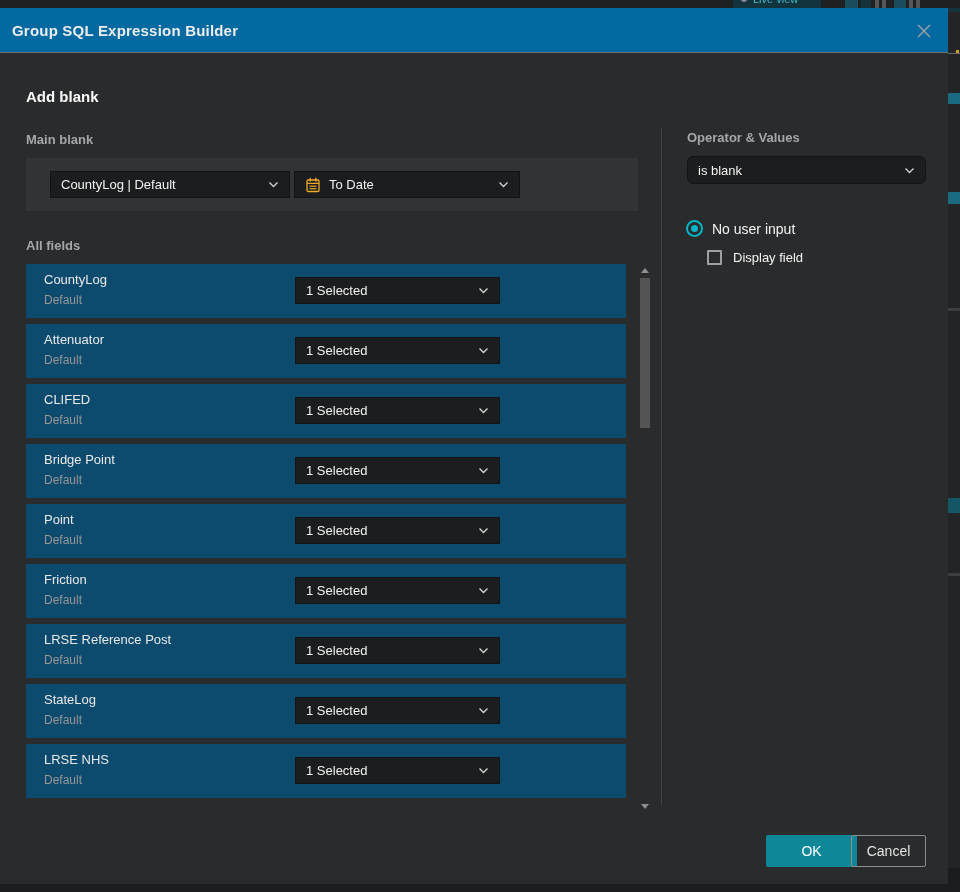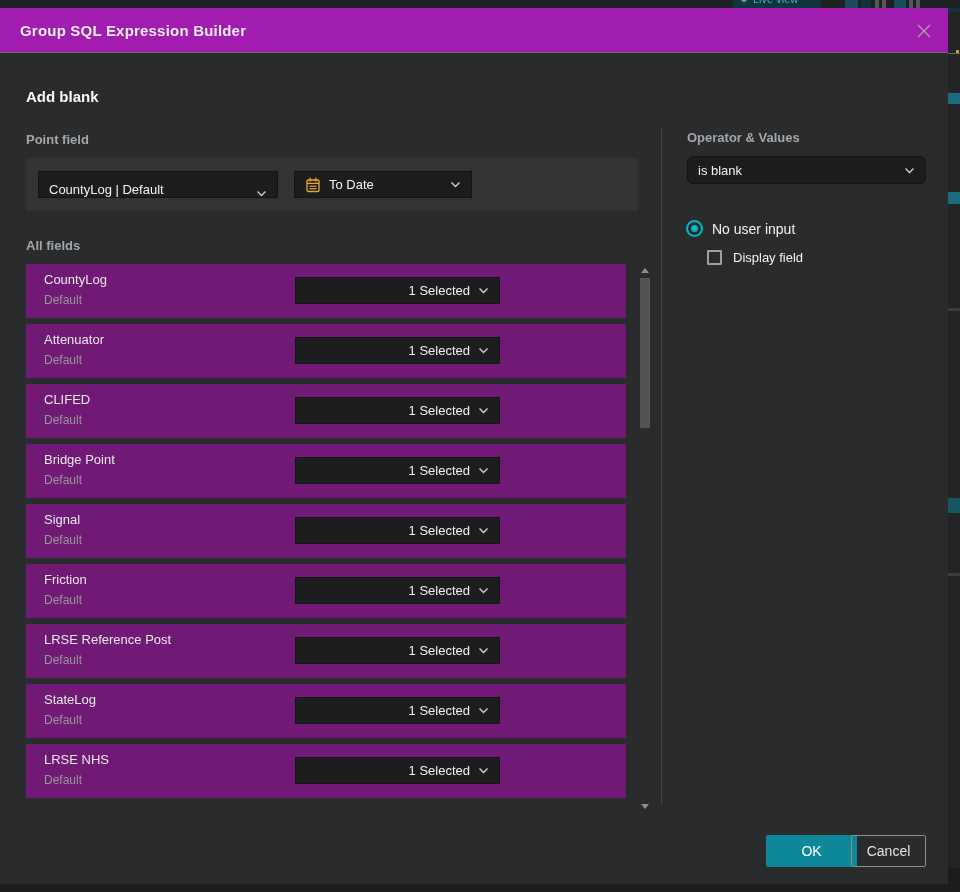--- a/index.html
+++ b/index.html
@@ -36,22 +36,22 @@
     background: #1c1d1e;
   }
 
   
   .dialog {
     position: absolute; left: 0; top: 8px; width: 948px; height: 876px;
     background: #2a2b2c;
   }
   .dialog-header {
     position: absolute; left: 0; top: 0; width: 948px; height: 45px;
-    background: #a21caf; border-bottom: 1px solid #6f6f6f;
-    display: flex; align-items: center; padding: 0 20px;
+    background: #0369a1; border-bottom: 1px solid #6f6f6f;
+    display: flex; align-items: center; padding: 0 12px;
   }
   .dialog-title { font-size: 15px; font-weight: bold; color: #ededed; letter-spacing: 0.2px; }
   .close-btn {
     position: absolute; right: 12px; top: 11px; width: 24px; height: 24px;
     display: flex; align-items: center; justify-content: center; cursor: pointer;
     background: transparent; border: none;
   }
 
   .section-heading { position: absolute; left: 26px; font-size: 15px; font-weight: bold; color: #fbfbfb; }
   .group-label { position: absolute; font-size: 13px; font-weight: bold; color: #a4a7a9; }
@@ -70,21 +70,21 @@
   .main-row {
     position: absolute; left: 26px; top: 150px; width: 612px; height: 53px;
     background: #323334;
   }
 
   
   .fields-list {
     position: absolute; left: 26px; top: 256px; width: 600px;
     display: flex; flex-direction: column; gap: 6px;
   }
-  .field-row { position: relative; height: 54px; background: #701a75; text-align: right; }
+  .field-row { position: relative; height: 54px; background: #0c4a6e; }
   .field-name { position: absolute; left: 18px; top: 8px; font-size: 13px; color: #e9e9e9; }
   .field-subtitle { position: absolute; left: 18px; top: 29px; font-size: 12px; color: #979797; }
   .field-row .dd { left: 269px; top: 13px; width: 205px; }
 
   
   .scrollbar { position: absolute; left: 640px; top: 250px; width: 10px; height: 560px; }
   .sb-thumb { position: absolute; left: 0; top: 20px; width: 10px; height: 150px; background: #545454; cursor: pointer; }
   .sb-up, .sb-down { position: absolute; left: 1px; width: 0; height: 0; cursor: pointer;
     border-left: 4px solid transparent; border-right: 4px solid transparent; }
   .sb-up { top: 10px; border-bottom: 5px solid #8f8f8f; }
@@ -155,30 +155,30 @@
     <button class="close-btn">
       <svg width="20" height="20" viewBox="0 0 20 20">
         <line x1="4" y1="4" x2="16" y2="16" stroke="#a6a6a6" stroke-width="1.2"></line>
         <line x1="16" y1="4" x2="4" y2="16" stroke="#a6a6a6" stroke-width="1.2"></line>
       </svg>
     </button>
   </div>
 
   <div class="section-heading" style="top:80px;">Add blank</div>
 
-  <div class="group-label" style="left:26px;top:124px;">Point field</div>
+  <div class="group-label" style="left:26px;top:124px;">Main blank</div>
 
   <div class="main-row">
-    <div class="dd" style="left:12px;top:13px;width:240px;align-items:flex-end;">
+    <div class="dd" style="left:24px;top:13px;width:240px;">
       <span class="dd-label">CountyLog | Default</span>
       <svg class="chev" width="11" height="7" viewBox="0 0 11 7">
         <polyline points="1.5,1.5 5.5,5.5 9.5,1.5" fill="none" stroke="#cfcfcf" stroke-width="1.4"></polyline>
       </svg>
     </div>
-    <div class="dd" style="left:268px;top:13px;width:178px;">
+    <div class="dd" style="left:268px;top:13px;width:226px;">
       <svg class="cal-icon" width="16" height="16" viewBox="0 0 16 16">
         <rect x="2" y="3" width="12" height="11.5" rx="1.2" fill="none" stroke="currentColor" stroke-width="1.3"></rect>
         <line x1="5.2" y1="0.8" x2="5.2" y2="4.4" stroke="currentColor" stroke-width="1.3"></line>
         <line x1="10.8" y1="0.8" x2="10.8" y2="4.4" stroke="currentColor" stroke-width="1.3"></line>
         <line x1="2" y1="6.4" x2="14" y2="6.4" stroke="currentColor" stroke-width="1.3"></line>
         <line x1="4.5" y1="9.2" x2="11.5" y2="9.2" stroke="currentColor" stroke-width="1.2"></line>
         <line x1="4.5" y1="11.7" x2="11.5" y2="11.7" stroke="currentColor" stroke-width="1.2"></line>
       </svg>
       <span class="dd-label">To Date</span>
       <svg class="chev" width="11" height="7" viewBox="0 0 11 7">
@@ -224,21 +224,21 @@
       <div class="field-name">Bridge Point</div>
       <div class="field-subtitle">Default</div>
       <div class="dd">
         <span class="dd-label">1 Selected</span>
         <svg class="chev" width="11" height="7" viewBox="0 0 11 7">
           <polyline points="1.5,1.5 5.5,5.5 9.5,1.5" fill="none" stroke="#cfcfcf" stroke-width="1.4"></polyline>
         </svg>
       </div>
     </div>
       <div class="field-row">
-      <div class="field-name">Signal</div>
+      <div class="field-name">Point</div>
       <div class="field-subtitle">Default</div>
       <div class="dd">
         <span class="dd-label">1 Selected</span>
         <svg class="chev" width="11" height="7" viewBox="0 0 11 7">
           <polyline points="1.5,1.5 5.5,5.5 9.5,1.5" fill="none" stroke="#cfcfcf" stroke-width="1.4"></polyline>
         </svg>
       </div>
     </div>
       <div class="field-row">
       <div class="field-name">Friction</div>

